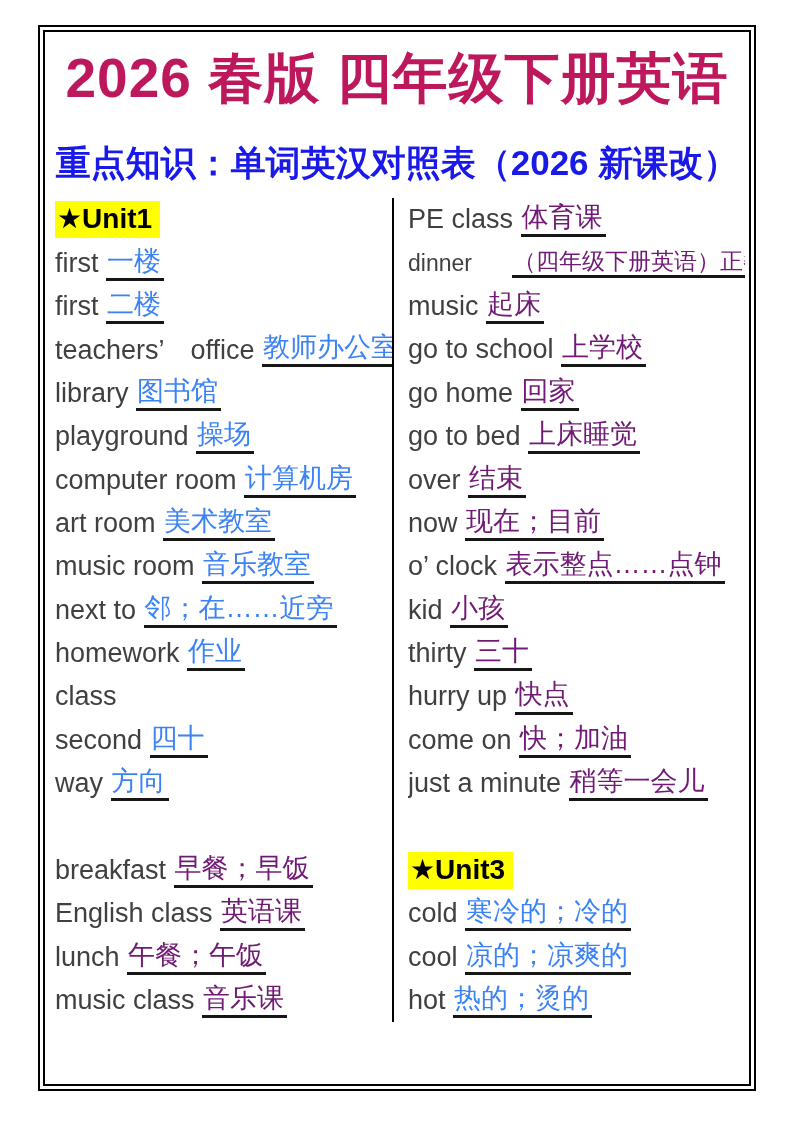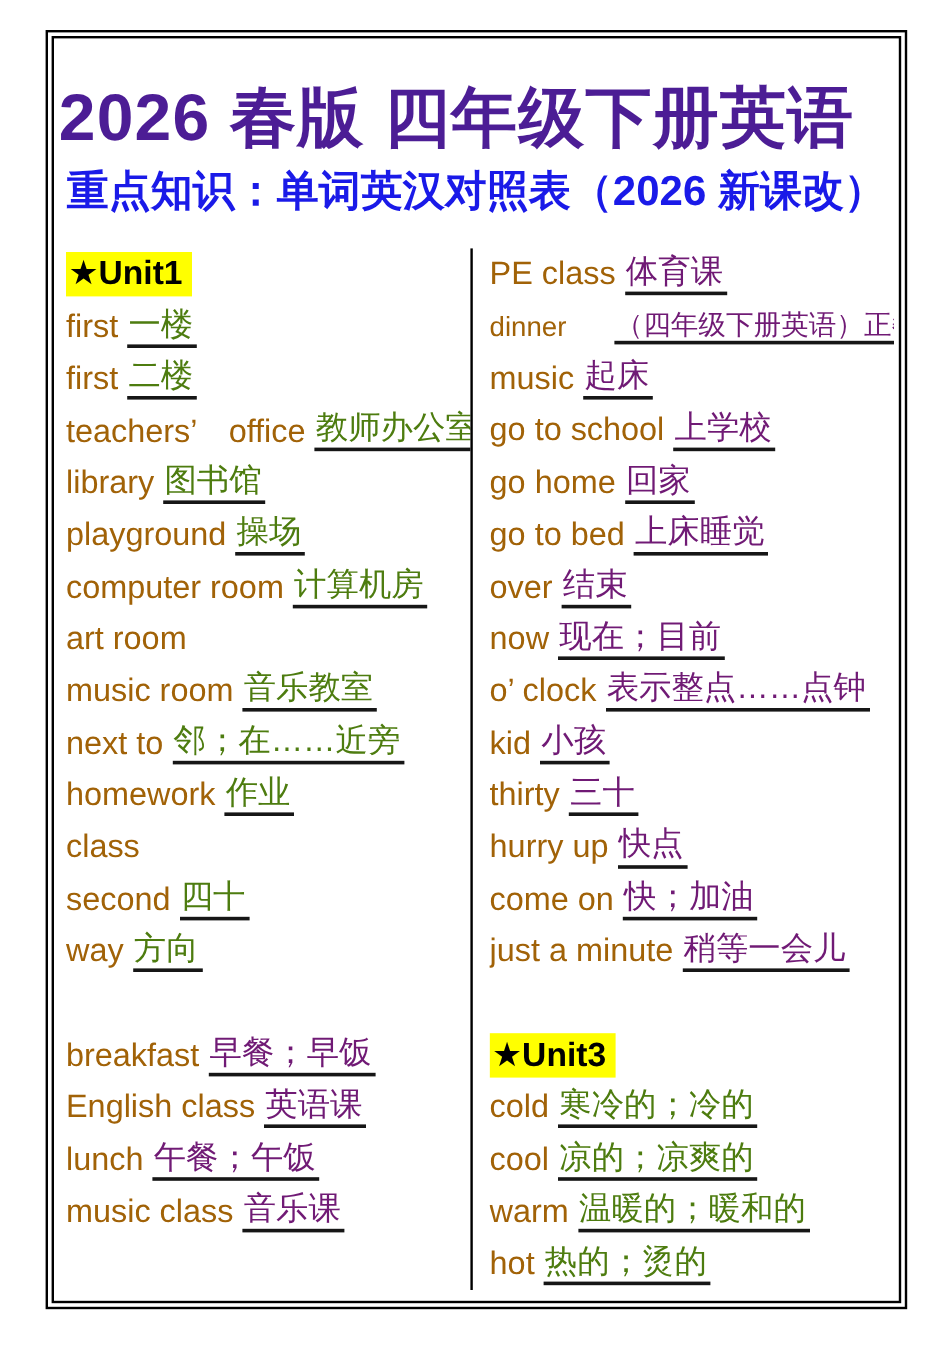--- a/index.html
+++ b/index.html
@@ -10,44 +10,44 @@
   }
   .frame{
     position:absolute;left:38px;top:25px;width:718px;height:1066px;
     border:2px solid #000;padding:3px;box-sizing:border-box;
   }
   .frame-inner{
     width:100%;height:100%;border:2px solid #000;box-sizing:border-box;
     padding:2px 4px;overflow:hidden;
   }
   .title{
-    margin:28px 0 0;text-align:left;
-    font-size:55px;font-weight:900;color:#4c1d95;letter-spacing:1px;
+    margin:8px 0 0;text-align:center;
+    font-size:55px;font-weight:900;color:#be185d;letter-spacing:1px;
     font-family:"Liberation Sans","DejaVu Sans",sans-serif;
     white-space:nowrap;
   }
   .subtitle{
-    margin:0 0 2px;text-align:center;
+    margin:24px 0 2px;text-align:center;
     font-size:35px;font-weight:bold;color:#1a1ae8;
     white-space:nowrap;letter-spacing:0px;
   }
-  .cols{display:flex;margin-top:24px;}
+  .cols{display:flex;margin-top:11px;}
   .col{flex:1;min-width:0;padding-left:6px;box-sizing:border-box;}
   .col.right{border-left:2px solid #000;padding-left:14px;}
   .row{
     height:43.4px;display:flex;align-items:center;
     font-size:27px;color:#161616;white-space:pre;overflow:hidden;
   }
   .row.compact{font-size:23px;gap:40px;}
-  .en{color:#a16207;}
+  .en{color:#404040;}
   .zh{
     border-bottom:3px solid #161616;
     padding:0 3px 1px 1px;line-height:1.15;
   }
-  .zh.red{color:#4d7c0f;}
+  .zh.red{color:#3b82f6;}
   .zh.blue{color:#701a75;}
   .hl{
     background:#ffff00;color:#000;font-weight:bold;font-size:28px;
     padding:3px 8px 3px 2px;line-height:1.1;
   }
 </style>
 </head>
 <body>
 
 <div class="frame">
@@ -56,21 +56,21 @@
     <h2 class="subtitle">重点知识：单词英汉对照表（2026 新课改）</h2>
     <div class="cols">
       <div class="col left" id="col-0">
           <div class="row"><span class="hl">★Unit1</span></div>
           <div class="row"><span class="en">first </span><span class="zh red">一楼</span></div>
           <div class="row"><span class="en">first </span><span class="zh red">二楼</span></div>
           <div class="row"><span class="en">teachers’　office </span><span class="zh red">教师办公室</span></div>
           <div class="row"><span class="en">library </span><span class="zh red">图书馆</span></div>
           <div class="row"><span class="en">playground </span><span class="zh red">操场</span></div>
           <div class="row"><span class="en">computer room </span><span class="zh red">计算机房</span></div>
-          <div class="row"><span class="en">art room </span></div>
+          <div class="row"><span class="en">art room </span><span class="zh red">美术教室</span></div>
           <div class="row"><span class="en">music room </span><span class="zh red">音乐教室</span></div>
           <div class="row"><span class="en">next to </span><span class="zh red">邻；在……近旁</span></div>
           <div class="row"><span class="en">homework </span><span class="zh red">作业</span></div>
           <div class="row"><span class="en">class </span></div>
           <div class="row"><span class="en">second </span><span class="zh red">四十</span></div>
           <div class="row"><span class="en">way </span><span class="zh red">方向</span></div>
           <div class="row"></div>
           <div class="row"><span class="en">breakfast </span><span class="zh blue">早餐；早饭</span></div>
           <div class="row"><span class="en">English class </span><span class="zh blue">英语课</span></div>
           <div class="row"><span class="en">lunch </span><span class="zh blue">午餐；午饭</span></div>
@@ -88,18 +88,17 @@
           <div class="row"><span class="en">o’ clock </span><span class="zh blue">表示整点……点钟</span></div>
           <div class="row"><span class="en">kid </span><span class="zh blue">小孩</span></div>
           <div class="row"><span class="en">thirty </span><span class="zh blue">三十</span></div>
           <div class="row"><span class="en">hurry up </span><span class="zh blue">快点</span></div>
           <div class="row"><span class="en">come on </span><span class="zh blue">快；加油</span></div>
           <div class="row"><span class="en">just a minute </span><span class="zh blue">稍等一会儿</span></div>
           <div class="row"></div>
           <div class="row"><span class="hl">★Unit3</span></div>
           <div class="row"><span class="en">cold </span><span class="zh red">寒冷的；冷的</span></div>
           <div class="row"><span class="en">cool </span><span class="zh red">凉的；凉爽的</span></div>
-          <div class="row"><span class="en">warm </span><span class="zh red">温暖的；暖和的</span></div>
           <div class="row"><span class="en">hot </span><span class="zh red">热的；烫的</span></div>
         </div>
     </div>
   </div>
 </div>
 
 </body></html>

